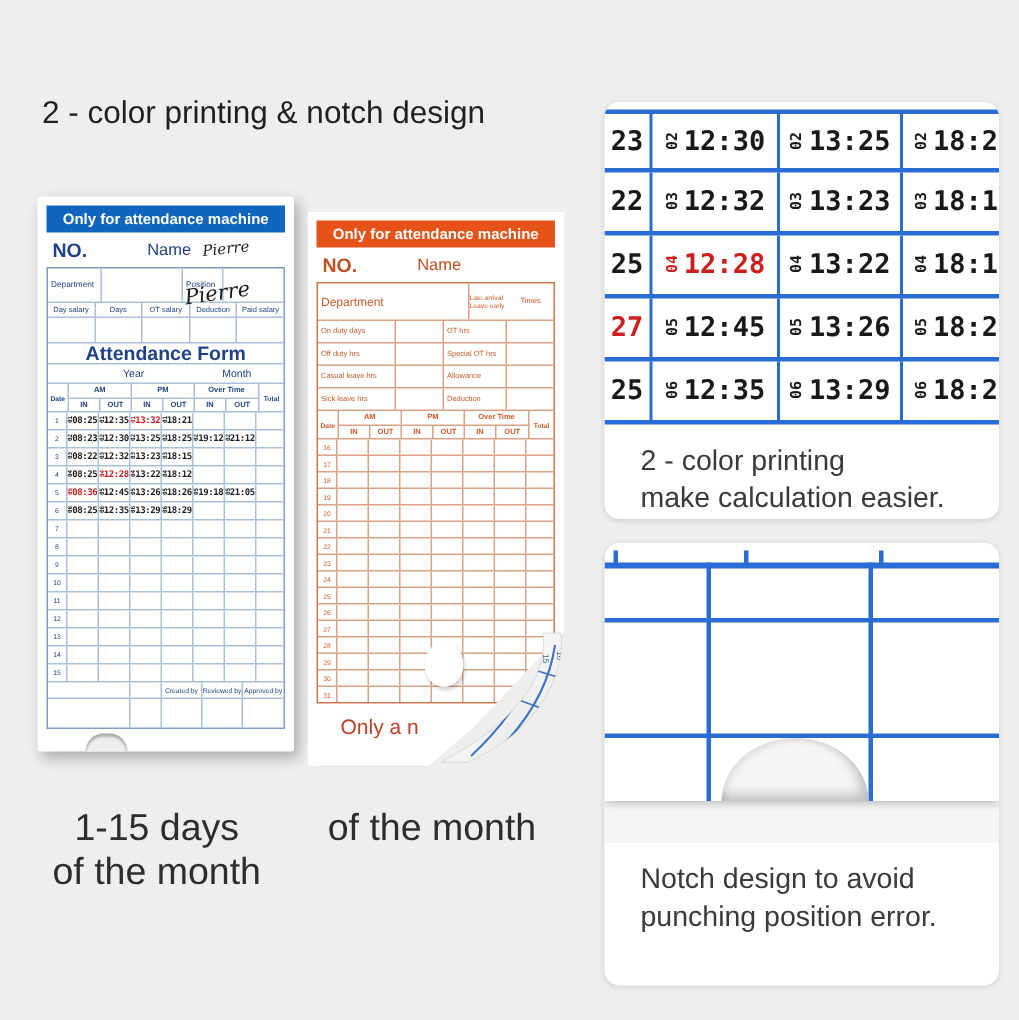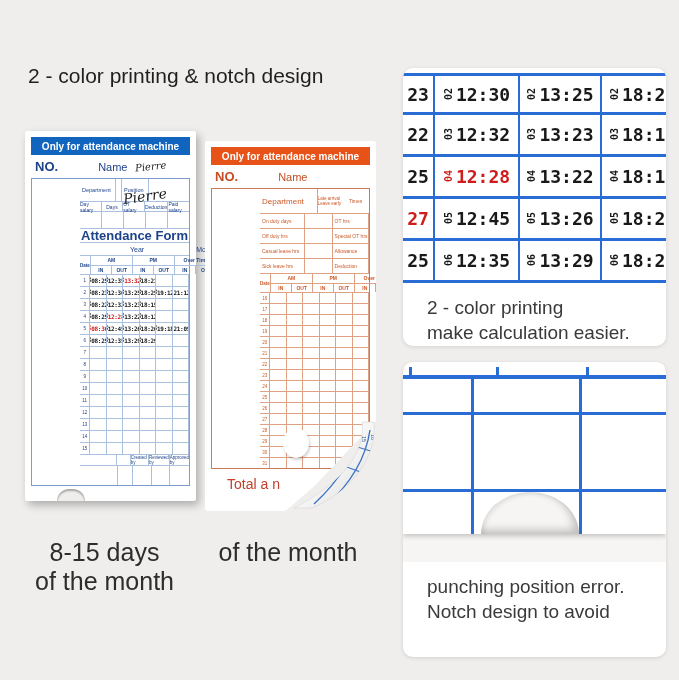--- a/index.html
+++ b/index.html
@@ -25,21 +25,21 @@
   .card-blue .noname{color:#1d4289;}
   .card-orange .noname{color:#c34f22;}
   .no-lbl{font-size:13px;font-weight:600;margin-left:4px;}
   .name-lbl{font-size:11px;margin-left:40px;}
   .script{font-family:"DejaVu Serif",serif;font-style:italic;font-size:10px;color:#1b1b1b;
           transform:rotate(-6deg);margin-left:8px;}
   .script-big{position:absolute;left:98px;top:57px;font-family:"DejaVu Serif",serif;font-style:italic;
           font-size:14px;color:#1b1b1b;transform:rotate(-8deg);z-index:3;}
 
   
-  .cbox{border:1px solid #7d9cc9;position:relative;padding-left:48px;}
+  .cbox{border:1px solid #7d9cc9;position:relative;}
   .card-orange .cbox{border-color:#cf7a4e;}
   .rowline{display:flex;box-sizing:border-box;border-top:1px solid #a9c0de;align-items:stretch;}
   .card-orange .rowline{border-color:#dda184;}
   .rowline:first-child{border-top:none;}
   .lbl{font-size:5px;display:flex;align-items:center;padding-left:2px;color:#1d4289;box-sizing:border-box;}
   .card-orange .lbl{color:#cc5a28;}
   .br{border-right:1px solid #a9c0de;} .bl{border-left:1px solid #a9c0de;}
   .card-orange .br{border-color:#dda184;}
 
   .bc-dept{height:22px;} .bc-dept .lbl{font-size:5.5px;}
@@ -675,21 +675,21 @@
             <div class="c tcell"></div>
             <div class="c tcell"></div>
             <div class="c tcell"></div>
             <div class="c tcell"></div>
             <div class="c tcell"></div>
             <div class="c tcell"></div>
             <div class="c total"></div>
           </div>
         </div>
     </div>
-    <div class="oc-bottom">Total a n</div>
+    <div class="oc-bottom">Only a n</div>
   </div>
 
   <div style="position:absolute;left:205px;top:141px;width:171px;height:370px;pointer-events:none;">
     <div class="curl-bump"></div>
     <svg class="curl-svg" viewBox="0 0 95 92">
       <defs>
         <linearGradient id="curlgrad" x1="0" y1="0" x2="1" y2="1">
           <stop offset="0" stop-color="#ffffff"></stop>
           <stop offset="0.55" stop-color="#f4f4f4"></stop>
           <stop offset="1" stop-color="#d9d9d9"></stop>
@@ -705,21 +705,21 @@
         <path d="M88,10 C84,38 68,64 44,86" stroke="#3f74c4" stroke-width="1.4" fill="none"></path>
         <path d="M72,26 L92,32" stroke="#3f74c4" stroke-width="1.2" fill="none"></path>
         <path d="M62,46 L84,54" stroke="#3f74c4" stroke-width="1.2" fill="none"></path>
         <text x="80" y="16" font-size="5.5" fill="#345c8f" transform="rotate(90 80 16)">15</text>
         <text x="89" y="14" font-size="5.5" fill="#345c8f" transform="rotate(90 89 14)">16</text>
       </g>
     </svg>
   </div>
 
   <div class="daycap cap1">
-    <div>8-15 days</div>
+    <div>1-15 days</div>
     <div>of the month</div>
   </div>
   <div class="daycap cap2">
     <div>of the month</div>
   </div>
 
   <div class="panel panel-zoom">
     <div class="zgrid" id="zgrid">
         <div class="zrow">
           <div class="ztail">
@@ -821,18 +821,18 @@
         <div class="ntick nt3"></div>
         <div class="nline nl-top"></div>
         <div class="nline nl-h1"></div>
         <div class="nline nl-h2"></div>
         <div class="nline nl-v1"></div>
         <div class="nline nl-v2"></div>
         <div class="nnotch"></div>
       </div>
     </div>
     <div class="pcaption">
+      <div>Notch design to avoid</div>
       <div>punching position error.</div>
-      <div>Notch design to avoid</div>
     </div>
   </div>
 
 </div>
 
 </body></html>

